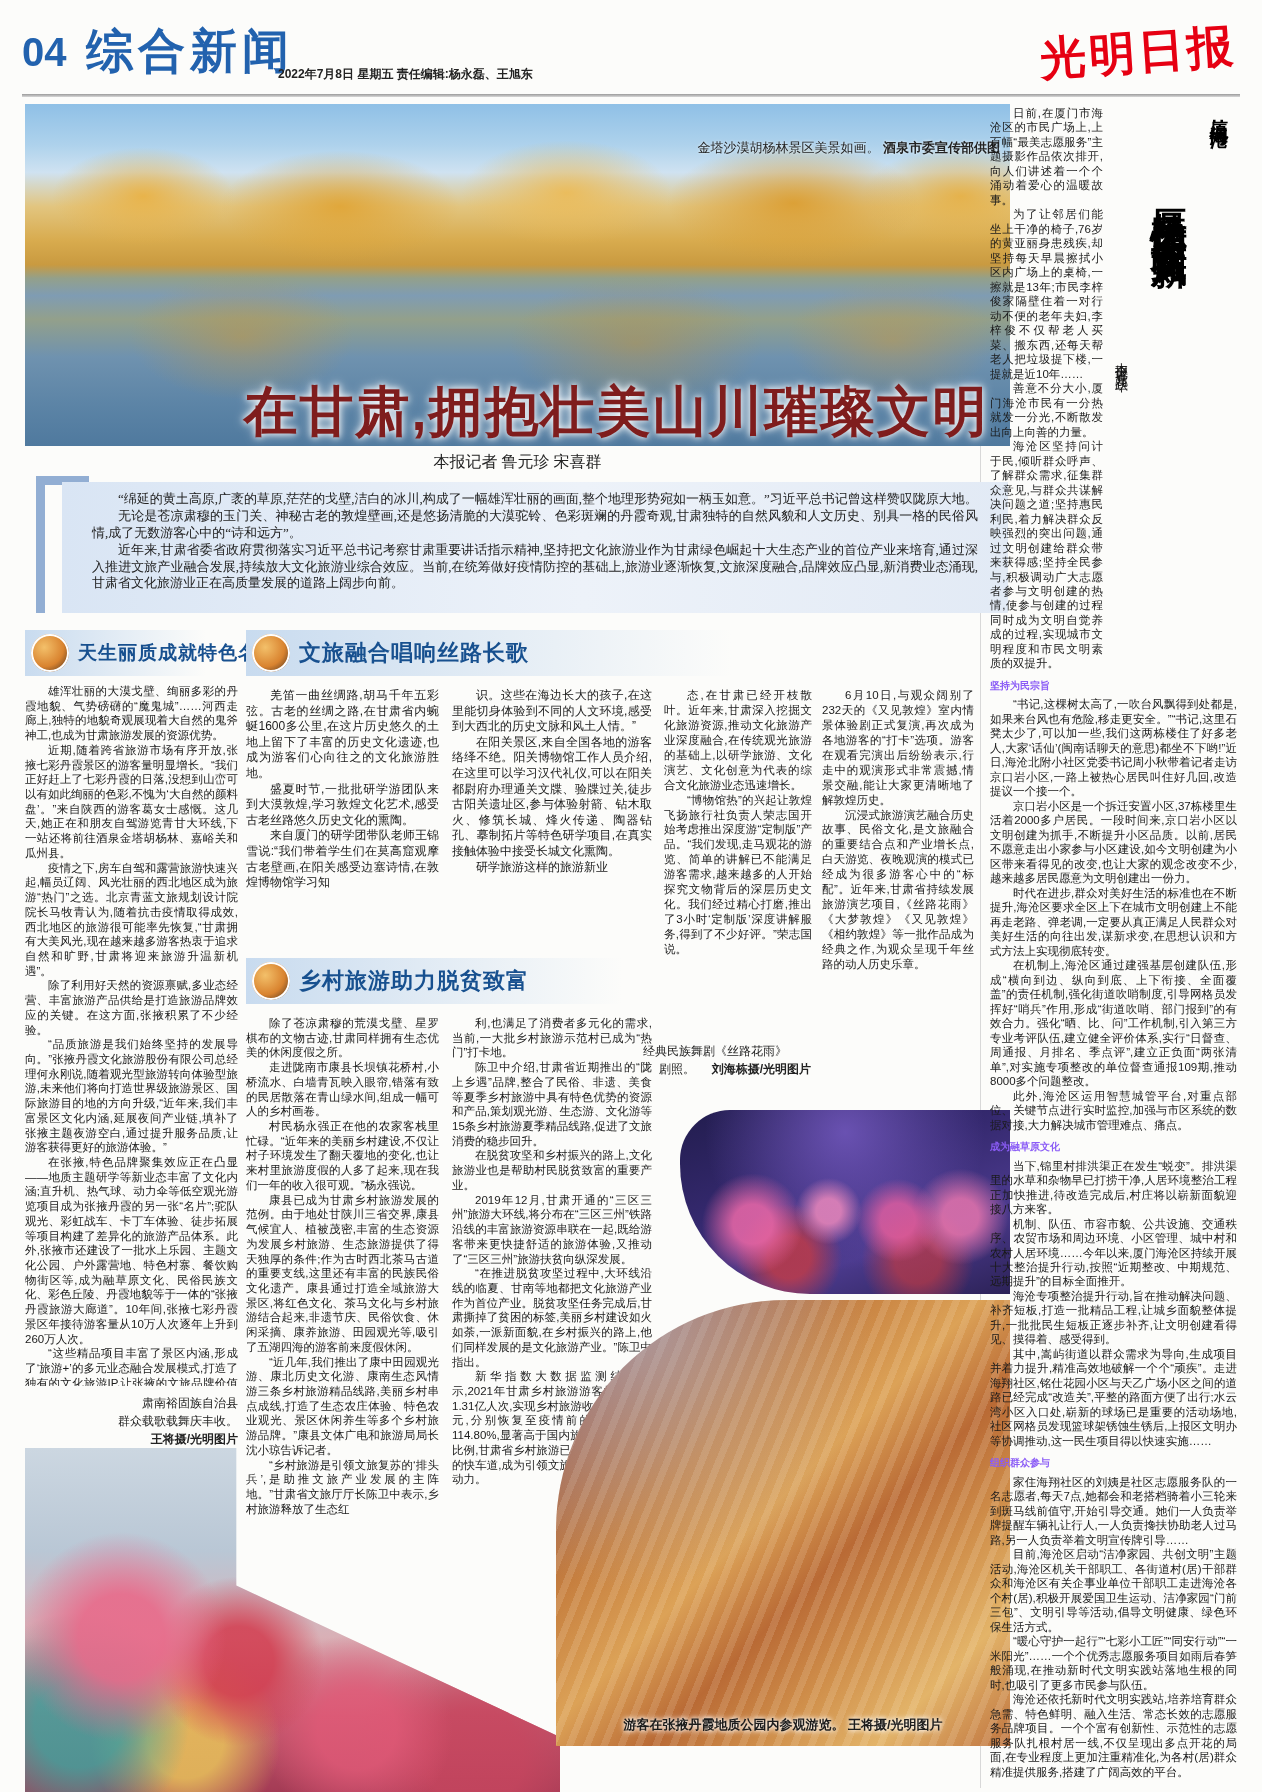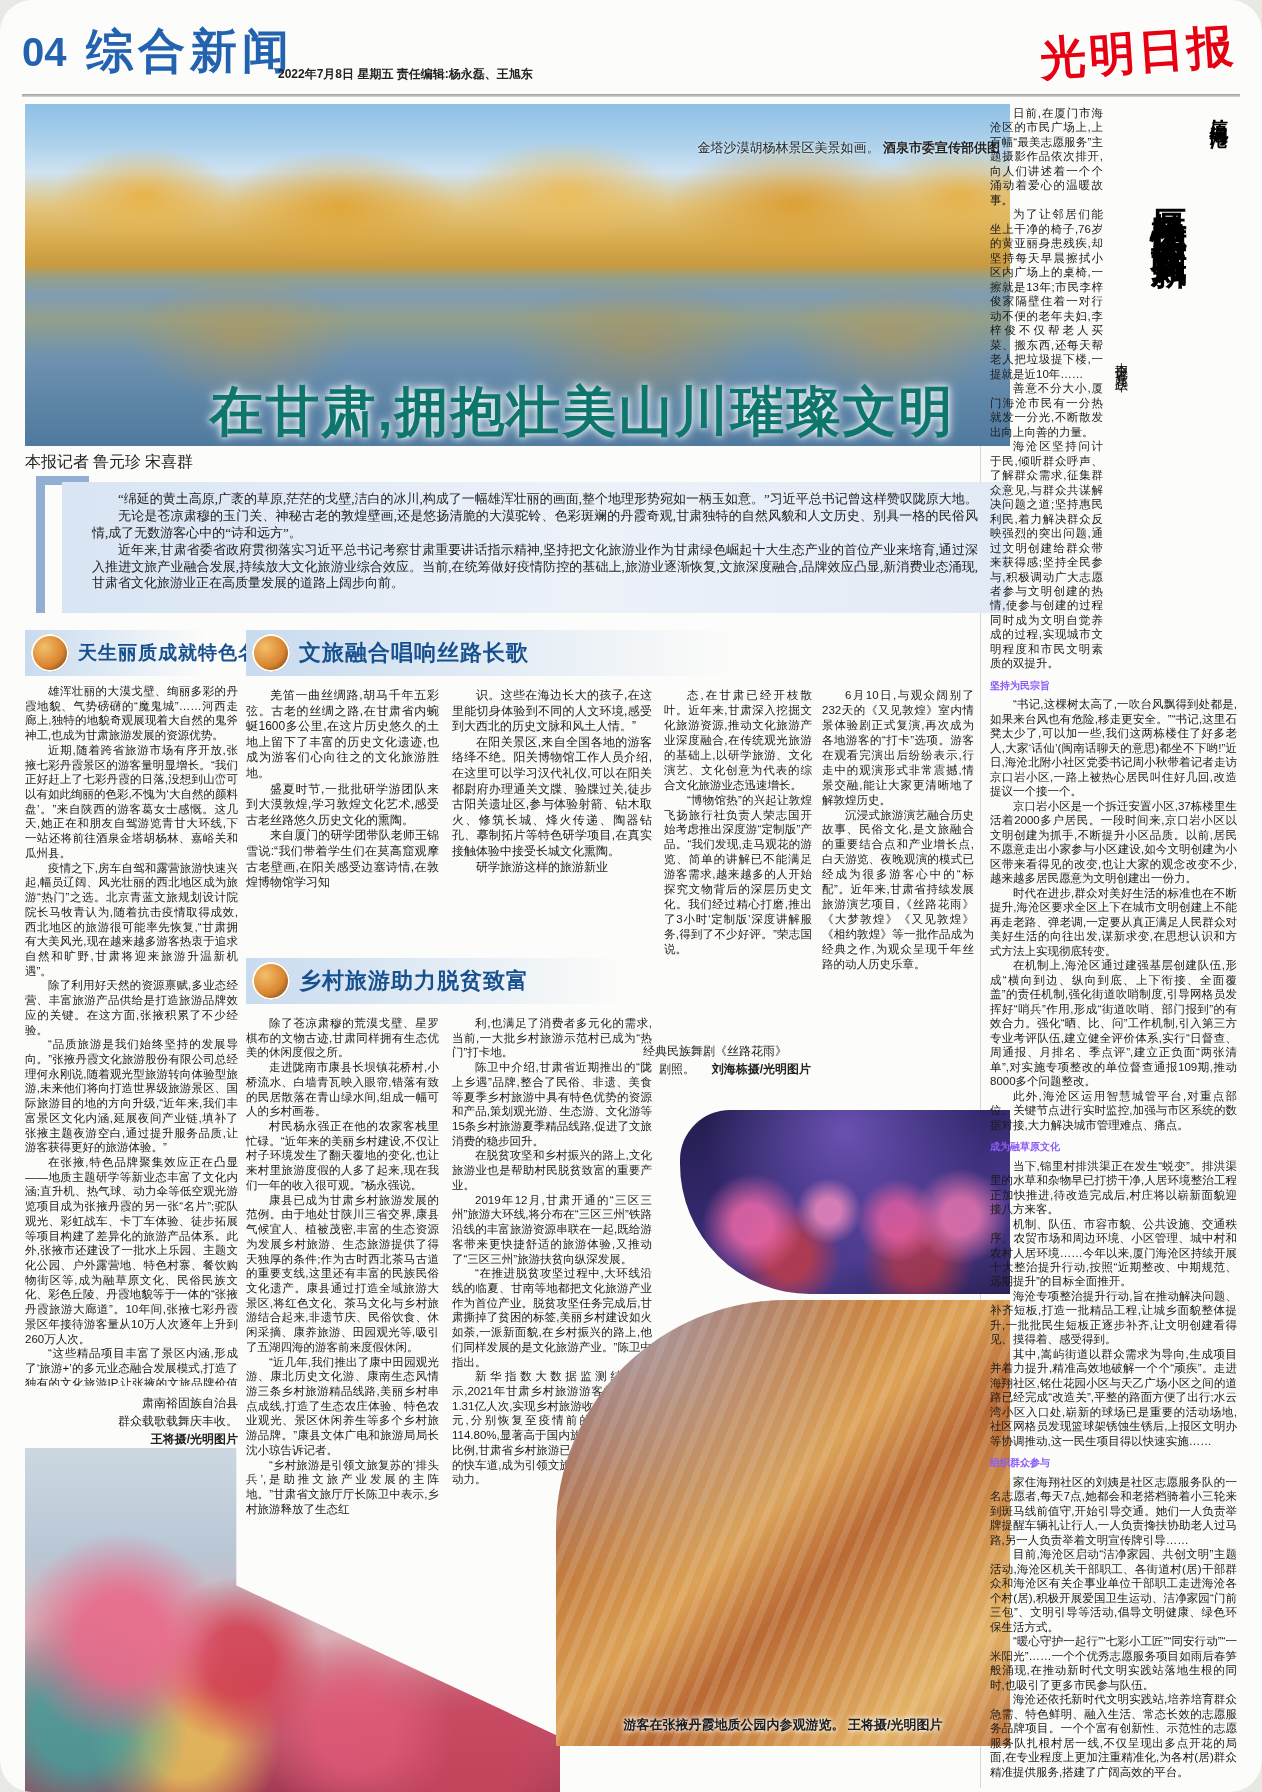--- a/index.html
+++ b/index.html
@@ -1,17 +1,17 @@
 <!DOCTYPE html>
 <html><head>
 <meta charset="utf-8">
 <style>
   html,body{margin:0;padding:0;background:#e8e8e4;}
   #page{position:relative;width:1262px;height:1792px;margin:0 auto;background:#fcfcfa;
-        overflow:hidden;font-family:"Liberation Sans",sans-serif;color:#1a1a1a;border-radius:32px;}
+        overflow:hidden;font-family:"Liberation Sans",sans-serif;color:#1a1a1a;}
   
   .page-num{position:absolute;left:22px;top:30px;font-size:40px;font-weight:700;color:#2262ae;}
   .section-name{position:absolute;left:86px;top:20px;font-size:47px;font-weight:900;
         color:#2262ae;letter-spacing:5px;}
   .dateline{position:absolute;left:252px;top:66px;font-size:12px;font-weight:700;color:#222;margin-left:26px;}
   .masthead{position:absolute;right:26px;top:22px;font-size:46px;font-weight:700;color:#e60012;
         font-family:"Liberation Serif",serif;transform:rotate(-4deg);letter-spacing:3px;}
   .header-rule{position:absolute;left:22px;top:94px;width:1218px;height:3px;
         background:linear-gradient(180deg,#9a9a9a,#d8d8d8);}
   .v-divider{position:absolute;left:980px;top:104px;width:1px;height:1684px;background:#d8d8d8;}
@@ -26,23 +26,23 @@
       radial-gradient(ellipse 160px 90px at 22% 68%,rgba(190,150,70,.55),transparent 70%),
       radial-gradient(ellipse 180px 95px at 62% 70%,rgba(185,145,65,.5),transparent 70%),
       radial-gradient(ellipse 150px 85px at 88% 69%,rgba(195,152,70,.5),transparent 70%),
       linear-gradient(180deg,#8fc0e6 0%,#aed2ec 12%,#cfe2f1 20%,#e2c57f 30%,#d8ab4e 40%,
         #c99a40 47%,#93a08b 51%,#7f9cb3 56%,#93a08b 63%,#6f92af 74%,#5c84a6 88%,#4f799e 100%);}
   .lead-caption{position:absolute;right:10px;top:8px;font-size:13px;color:#222;
         text-shadow:0 0 3px rgba(255,255,255,.8);margin-top:27px;}
   .lead-caption .kai{font-family:"Liberation Serif",serif;}
   .lead-caption .credit{font-weight:700;}
   .main-headline{position:absolute;left:25px;top:376px;width:1114px;text-align:center;
-        font-size:54px;font-weight:900;color:#0f766e;letter-spacing:2px;
-        text-shadow:0 0 6px rgba(255,255,255,.95),0 0 12px rgba(255,255,255,.8);}
-  .main-byline{position:absolute;left:25px;top:452px;width:985px;
+        font-size:54px;font-weight:900;color:#7f1d1d;letter-spacing:2px;
+        text-shadow:0 0 6px rgba(255,255,255,.95),0 0 12px rgba(255,255,255,.8);padding-left:34px;}
+  .main-byline{position:absolute;left:25px;top:452px;width:985px;text-align:center;
         font-size:16px;font-family:"Liberation Serif",serif;color:#222;}
   
   .quote-bracket{position:absolute;left:36px;top:476px;width:44px;height:128px;
         border-left:9px solid #92aed3;border-top:9px solid #92aed3;}
   .intro-block{position:absolute;left:62px;top:482px;width:886px;height:122px;
         padding:9px 30px 0 30px;
         background:linear-gradient(90deg,#d9e5f4 0%,#edf2f9 55%,#e2eaf5 100%);
         font-family:"Liberation Serif",serif;font-size:13px;line-height:1.3;color:#222;}
   .intro-block p{margin:0;text-indent:2em;text-align:justify;}
   

